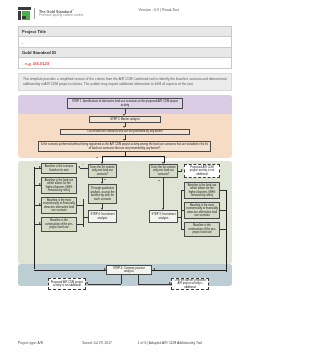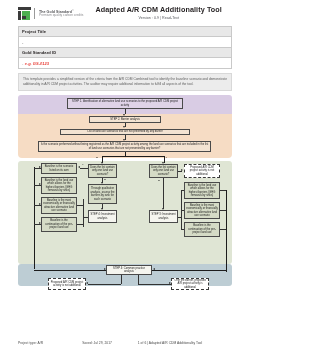--- a/index.html
+++ b/index.html
@@ -261,21 +261,20 @@
       <div class="lm-sq"></div>
       <div class="lm-sq2"></div>
     </div>
     <div class="logo-divider"></div>
     <div class="logo-text">
       <div class="lt1"><span>The Gold Standard</span><sup>®</sup></div>
       <div class="lt2">Premium quality carbon credits</div>
     </div>
   </div>
   <div class="title-block">
-    <div class="doc-title">Adapted A/R CDM Additionality Tool</div>
     <div class="doc-version">Version : 0.9 | Read-Text</div>
   </div>
 </div>
 
 <div class="form-area">
   <div class="field-label">Project Title</div>
   <div class="field-value">-</div>
   <div class="field-label">Gold Standard ID</div>
   <div class="field-value last">
     <span class="ph-dash">-</span><span class="ph-red">e.g. GS-0123</span>

